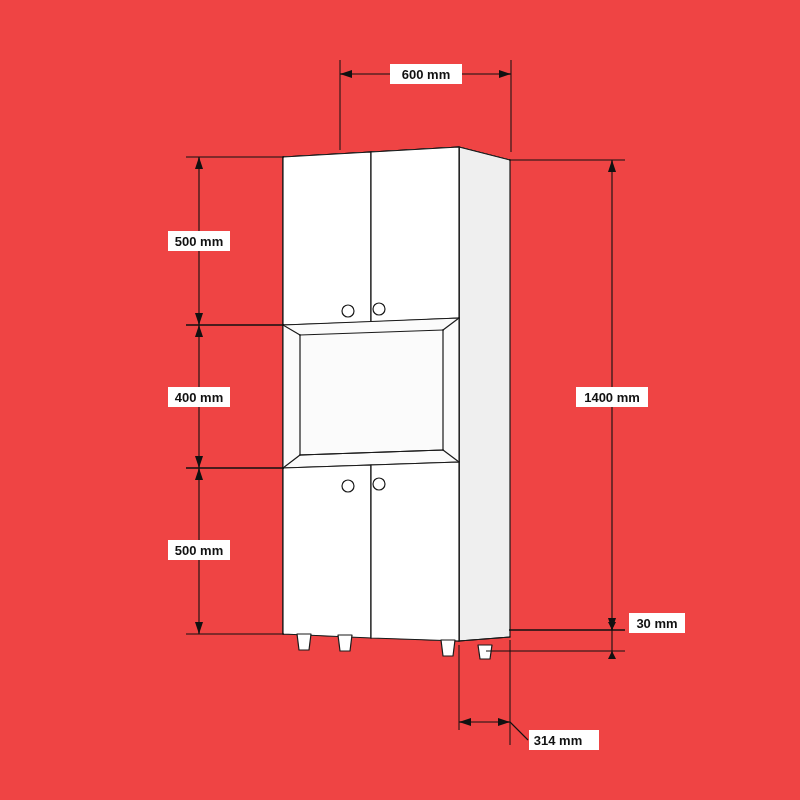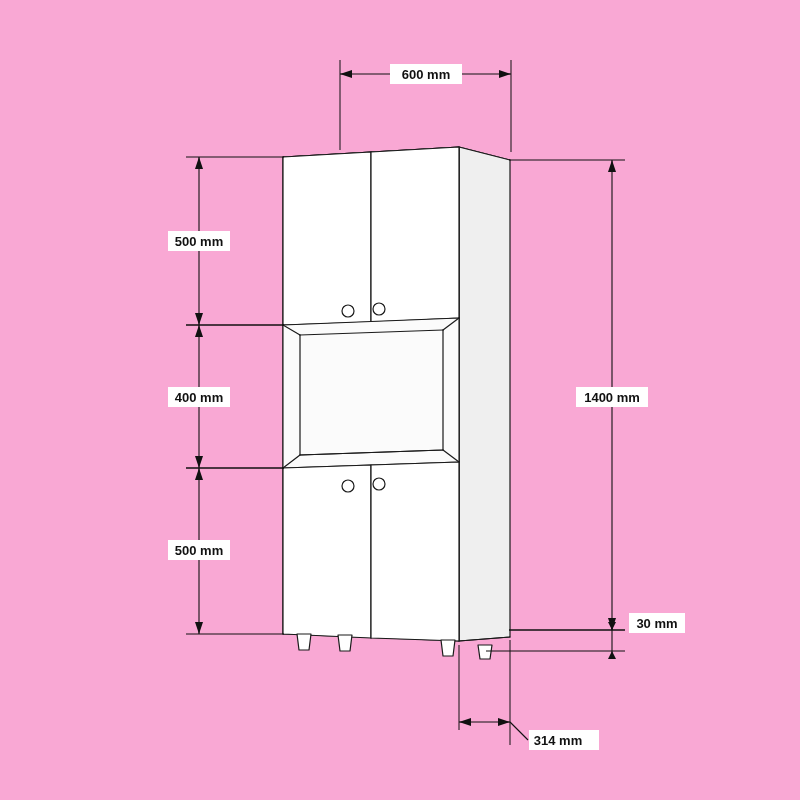--- a/index.html
+++ b/index.html
@@ -10,21 +10,21 @@
   body {
     width: 800px;
     height: 800px;
     font-family: "Liberation Sans", sans-serif;
     overflow: hidden;
   }
   #stage {
     position: relative;
     width: 800px;
     height: 800px;
-    background: #f9a8d4;
+    background: #ef4444;
   }
   svg#drawing {
     position: absolute;
     left: 0;
     top: 0;
     width: 800px;
     height: 800px;
   }
   .dimtext {
     font-family: "Liberation Sans", sans-serif;

